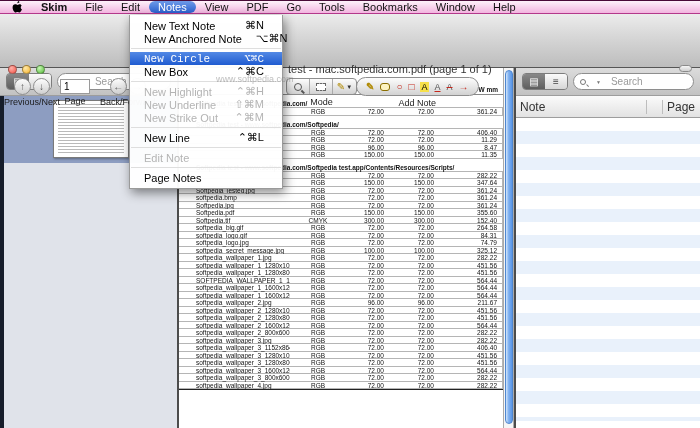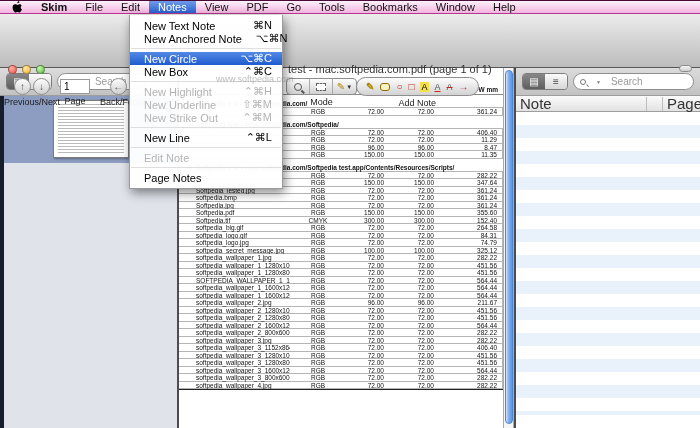--- a/index.html
+++ b/index.html
@@ -9,21 +9,21 @@
             background:#e8a9d4; }
 
   
   .menubar { position:absolute; left:0; top:0; width:700px; height:14px;
     background:linear-gradient(#fdf2fa,#f2b4df);
     border-top:1px solid #4a0a38; border-bottom:1px solid #b3388b;
     display:flex; align-items:center; font-size:11px; color:#111; z-index:10; }
   .apple { margin:0 10px 0 12px; display:flex; align-items:center; }
   .menu-item { padding:0 9px; height:12px; line-height:12px; }
   .menu-item.bold { font-weight:bold; }
-  .menu-item.hl { background:linear-gradient(#6f9be8,#2a61d0); color:#fff; }
+  .menu-item.hl { background:linear-gradient(#6f9be8,#2a61d0); color:#fff;border-radius:6px; }
 
   
   .chrome { position:absolute; left:0; top:14px; width:700px; height:54px;
     background:linear-gradient(#ececec 0%,#d8d8d8 40%,#bdbdbd 100%);
     border-bottom:1px solid #565656; z-index:1; }
   .titlebar { position:relative; height:16px;margin-top:47px; }
   .tl { position:absolute; top:4px; width:9px; height:9px; border-radius:50%;
         border:1px solid rgba(0,0,0,.35); }
   .tl.red   { left:8px;  background:radial-gradient(circle at 35% 30%,#ffb0a8,#f25448); }
   .tl.yel   { left:22px; background:radial-gradient(circle at 35% 30%,#ffe9a8,#f5b32e); }
@@ -120,36 +120,36 @@
 
   
   .scrollbar { position:absolute; left:503px; top:0; width:11px; height:360px;
      background:#f6f6f6; border-left:1px solid #aaa; border-right:1px solid #aaa; }
   .sb-thumb { position:absolute; left:1px; top:2px; width:8px; height:354px; border-radius:5px;
      background:linear-gradient(to right,#d4e7fb,#7fb0f0 45%,#5a97e8);
      border:1px solid #4e86cf; }
 
   
   .rsb { position:absolute; left:516px; top:0; width:184px; height:360px; background:#fff; }
-  .note-hdr { display:grid; grid-template-columns:1fr 16px 37px; height:16px;
+  .note-hdr { display:grid; grid-template-columns:1fr 16px 37px; height:22px;
      background:linear-gradient(#fbfbfb,#e2e2e2); border-bottom:1px solid #9d9d9d;
-     font-size:15px; color:#333; align-items:center; }
+     font-size:12px; color:#333; align-items:center; }
   .note-hdr .h { padding:0 4px; border-right:1px solid #bdbdbd; height:14px; line-height:14px; }
   .note-hdr .h:last-child { border-right:none; }
   .note-body { height:303px;
      background:repeating-linear-gradient(to bottom,#fff 0,#fff 13px,#e9f1fb 13px,#e9f1fb 26px); }
 
   
   .dropdown { position:absolute; left:129px; top:15px; width:154px; z-index:40;
      background:rgba(255,255,255,.97); border:1px solid #9a9a9a; border-top:none;
      box-shadow:2px 4px 10px rgba(0,0,0,.45); padding:4px 0; font-size:11px; color:#000; }
   .dd-item { height:13px; display:flex; justify-content:space-between; align-items:center;
-     padding:0 10px 0 14px; white-space:nowrap; }
+     padding:0 18px 0 14px; white-space:nowrap; }
   .dd-item.disabled { color:#b4b4b4; }
-  .dd-item.hl { background:linear-gradient(#5389e5,#1f5bd0); color:#fff; }
+  .dd-item.hl { background:linear-gradient(#5389e5,#1f5bd0); color:#fff;font-family:Liberation Mono, monospace; }
   .dd-sep { height:1px; background:#dedede; margin:3px 1px; }
   .dd-short { margin-left:14px; }
 
   
   .wm1 { position:absolute; left:178px; top:52px; z-index:50; pointer-events:none;
      font-family:"DejaVu Serif",serif; font-size:21px; letter-spacing:6px;
      color:rgba(95,95,95,.33); }
   .wm2 { position:absolute; left:216px; top:74px; z-index:50; pointer-events:none;
      font-size:9px; color:rgba(110,110,110,.45); }
 </style>

